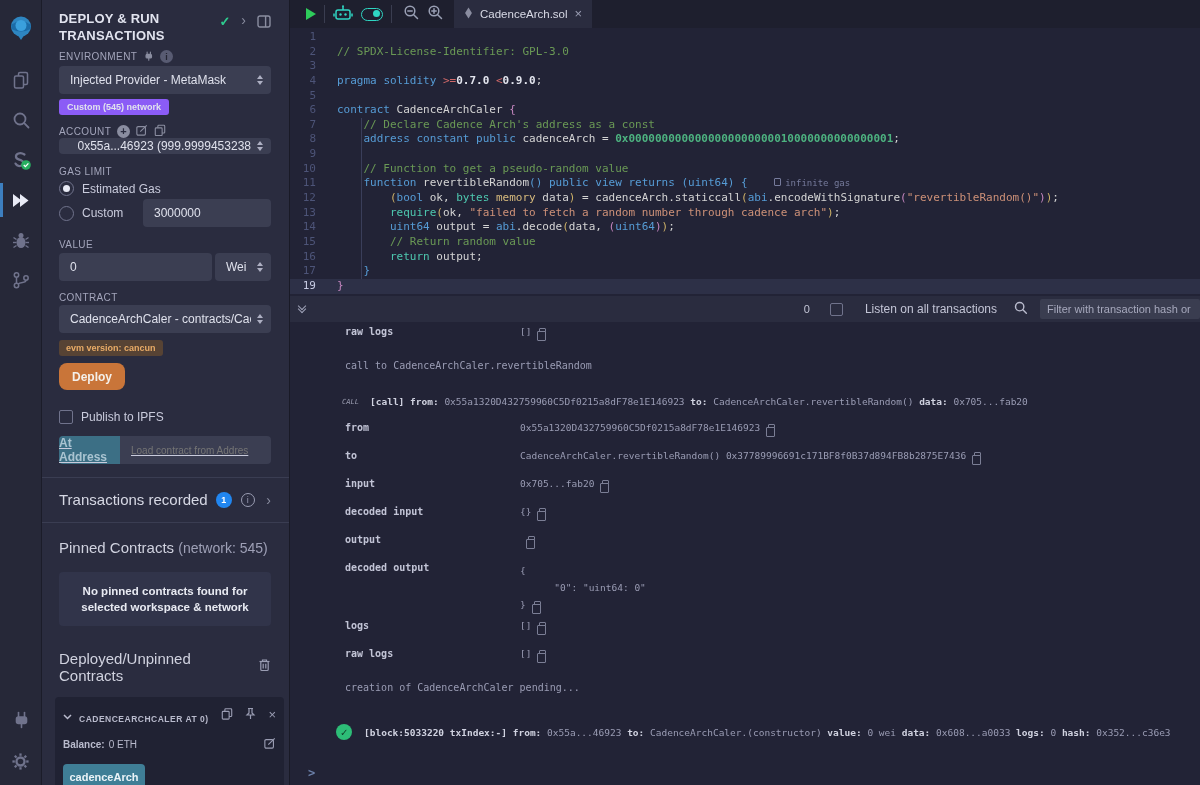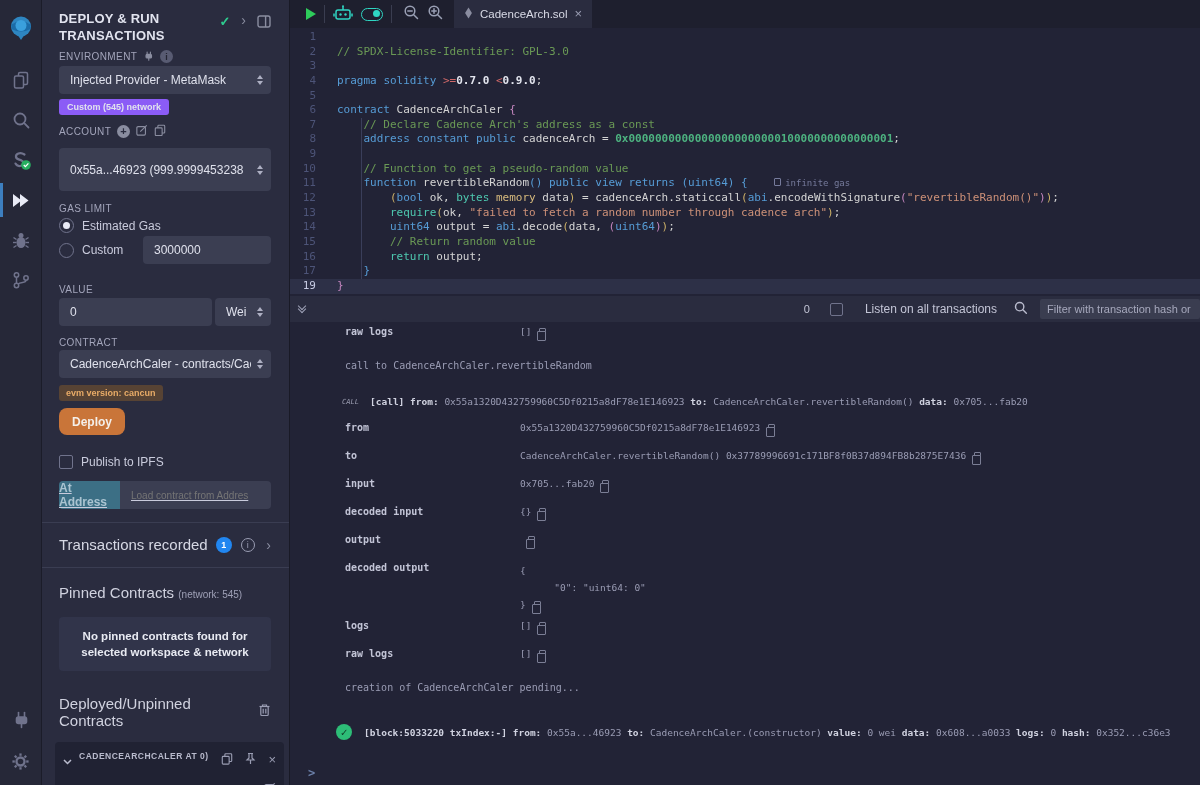--- a/index.html
+++ b/index.html
@@ -53,27 +53,27 @@
     display:flex; align-items:center; justify-content:center; }
   .inp-addr { flex:1; border-radius:0 4px 4px 0; font-size:10px; color:#8e91a6; height:28px; }
   .divider { border-top:1px solid #3a3d52; margin:0 -18px 0 -17px; }
   .trans-row { display:flex; align-items:center; padding:13px 0 14px 0; }
   .trans-title { font-size:15px; color:#d6d8e4; }
   .badge-blue { width:16px; height:16px; border-radius:50%; background:#2186f0; color:#fff; font-size:9px; font-weight:bold;
     display:inline-flex; align-items:center; justify-content:center; margin-left:8px; }
   .info-ring { width:14px; height:14px; border-radius:50%; border:1px solid #9a9db3; color:#9a9db3; font-size:9px;
     display:inline-flex; align-items:center; justify-content:center; margin-left:9px; }
   .sec-title { font-size:15px; color:#d0d2df; }
-  .sec-title small { font-size:10px; color:#9ea0b6; font-weight:normal; }
+  .sec-title small { font-size:14px; color:#9ea0b6; font-weight:normal; }
   .nopin-box { margin-top:16px; height:54px; background:#31344a; border-radius:4px; display:flex; flex-direction:column;
     align-items:center; justify-content:center; }
   .nopin-box div { font-size:11.5px; font-weight:bold; color:#e8eaf2; line-height:16px; }
   .dep-head { display:flex; align-items:center; margin-top:24px; }
   .card { margin:13px -13px 0 -4px; background:#202233; border-radius:4px 4px 0 0; padding:9px 8px; height:140px; }
-  .card-head { display:flex; align-items:flex-start; color:#9a9db3; }
+  .card-head { display:flex; align-items:flex-end; color:#9a9db3; }
   .card-title { font-size:8.5px; font-weight:bold; letter-spacing:.5px; color:#b9bbcd; margin-left:7px; flex:1;
     white-space:nowrap; overflow:hidden; }
   .card-icons { display:flex; gap:12px; align-items:center; color:#9a9db3; }
   .bal-row { display:flex; align-items:center; margin-top:13px; font-size:10px; color:#b9bbcd; }
   .fn-btn { width:82px; height:25px; background:#3f7e96; border-radius:4px; color:#eaf3f7; font-size:11px; font-weight:bold;
     display:flex; align-items:center; justify-content:center; margin-top:9px; }
   .fn-btn:first-of-type { margin-top:13px; }
   .xmark { font-size:13px; color:#9a9db3; line-height:10px; }
 
   
@@ -261,42 +261,42 @@
       <span class="plus-dot">+</span>
       <span class="mini-ico"><svg width="12" height="12" viewBox="0 0 14 14" fill="none" stroke="currentColor" stroke-width="1.3">
             <rect x="1" y="3" width="10" height="10" rx="1.5"></rect>
             <path d="M5 9 L12.5 1.5 M12.5 1.5 l.01.01"></path>
           </svg></span>
       <span class="mini-ico"><svg width="12" height="12" viewBox="0 0 14 14" fill="none" stroke="currentColor" stroke-width="1.3">
             <rect x="4.5" y="1.5" width="8" height="9" rx="1"></rect>
             <rect x="1.5" y="4.5" width="8" height="9" rx="1" fill="#2a2c3f"></rect>
           </svg></span>
     </div>
-    <div class="sel" style="margin-top:10px; height:43px;">
+    <div class="sel" style="margin-top:0; height:16px;text-align:right;">
       <span class="txt">0x55a...46923 (999.9999453238</span>
       <span class="updn">
           <i class="up"></i>
           <i class="dn"></i>
         </span>
     </div>
 
     <div class="sec-label" style="margin-top:12px;">
         <span>GAS LIMIT</span>
       </div>
     <div class="row" style="margin-top:4px;">
       <span class="radio on"></span>
       <span class="ctl-label">Estimated Gas</span>
     </div>
     <div class="row" style="margin-top:3px;">
       <span class="radio"></span>
       <span class="ctl-label">Custom</span>
       <div class="inp" style="margin-left:auto; width:128px;">3000000</div>
     </div>
 
-    <div class="sec-label" style="margin-top:20px;">
+    <div class="sec-label" style="margin-top:12px;">
         <span>VALUE</span>
       </div>
     <div class="row" style="margin-top:3px; gap:3px;">
       <div class="inp" style="flex:1;">0</div>
       <div class="sel" style="width:56px;">
         <span class="txt">Wei</span>
         <span class="updn">
             <i class="up"></i>
             <i class="dn"></i>
           </span>

